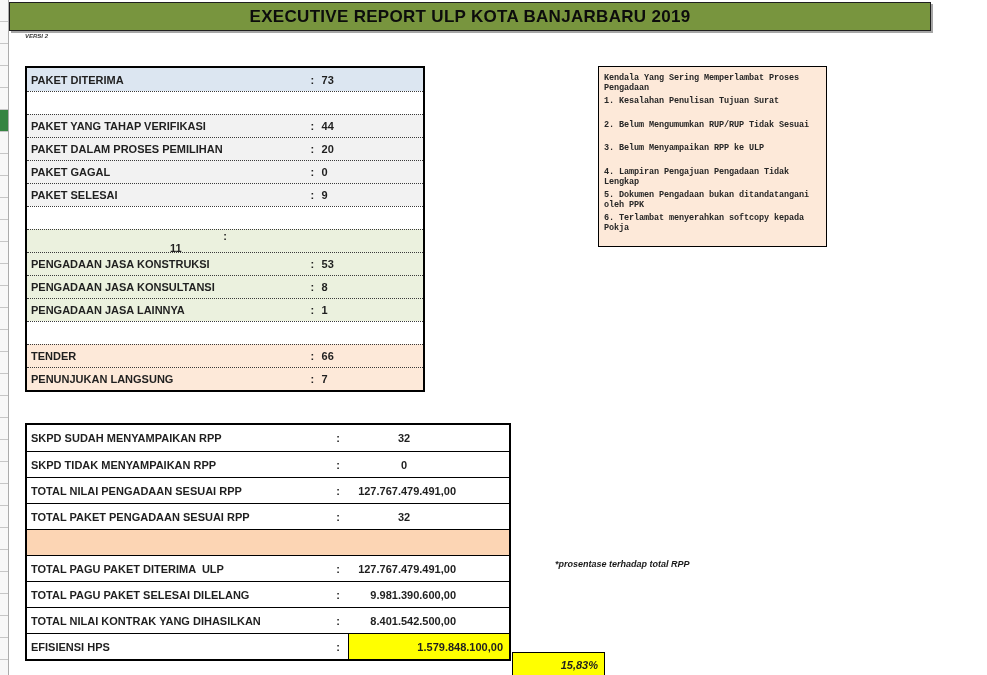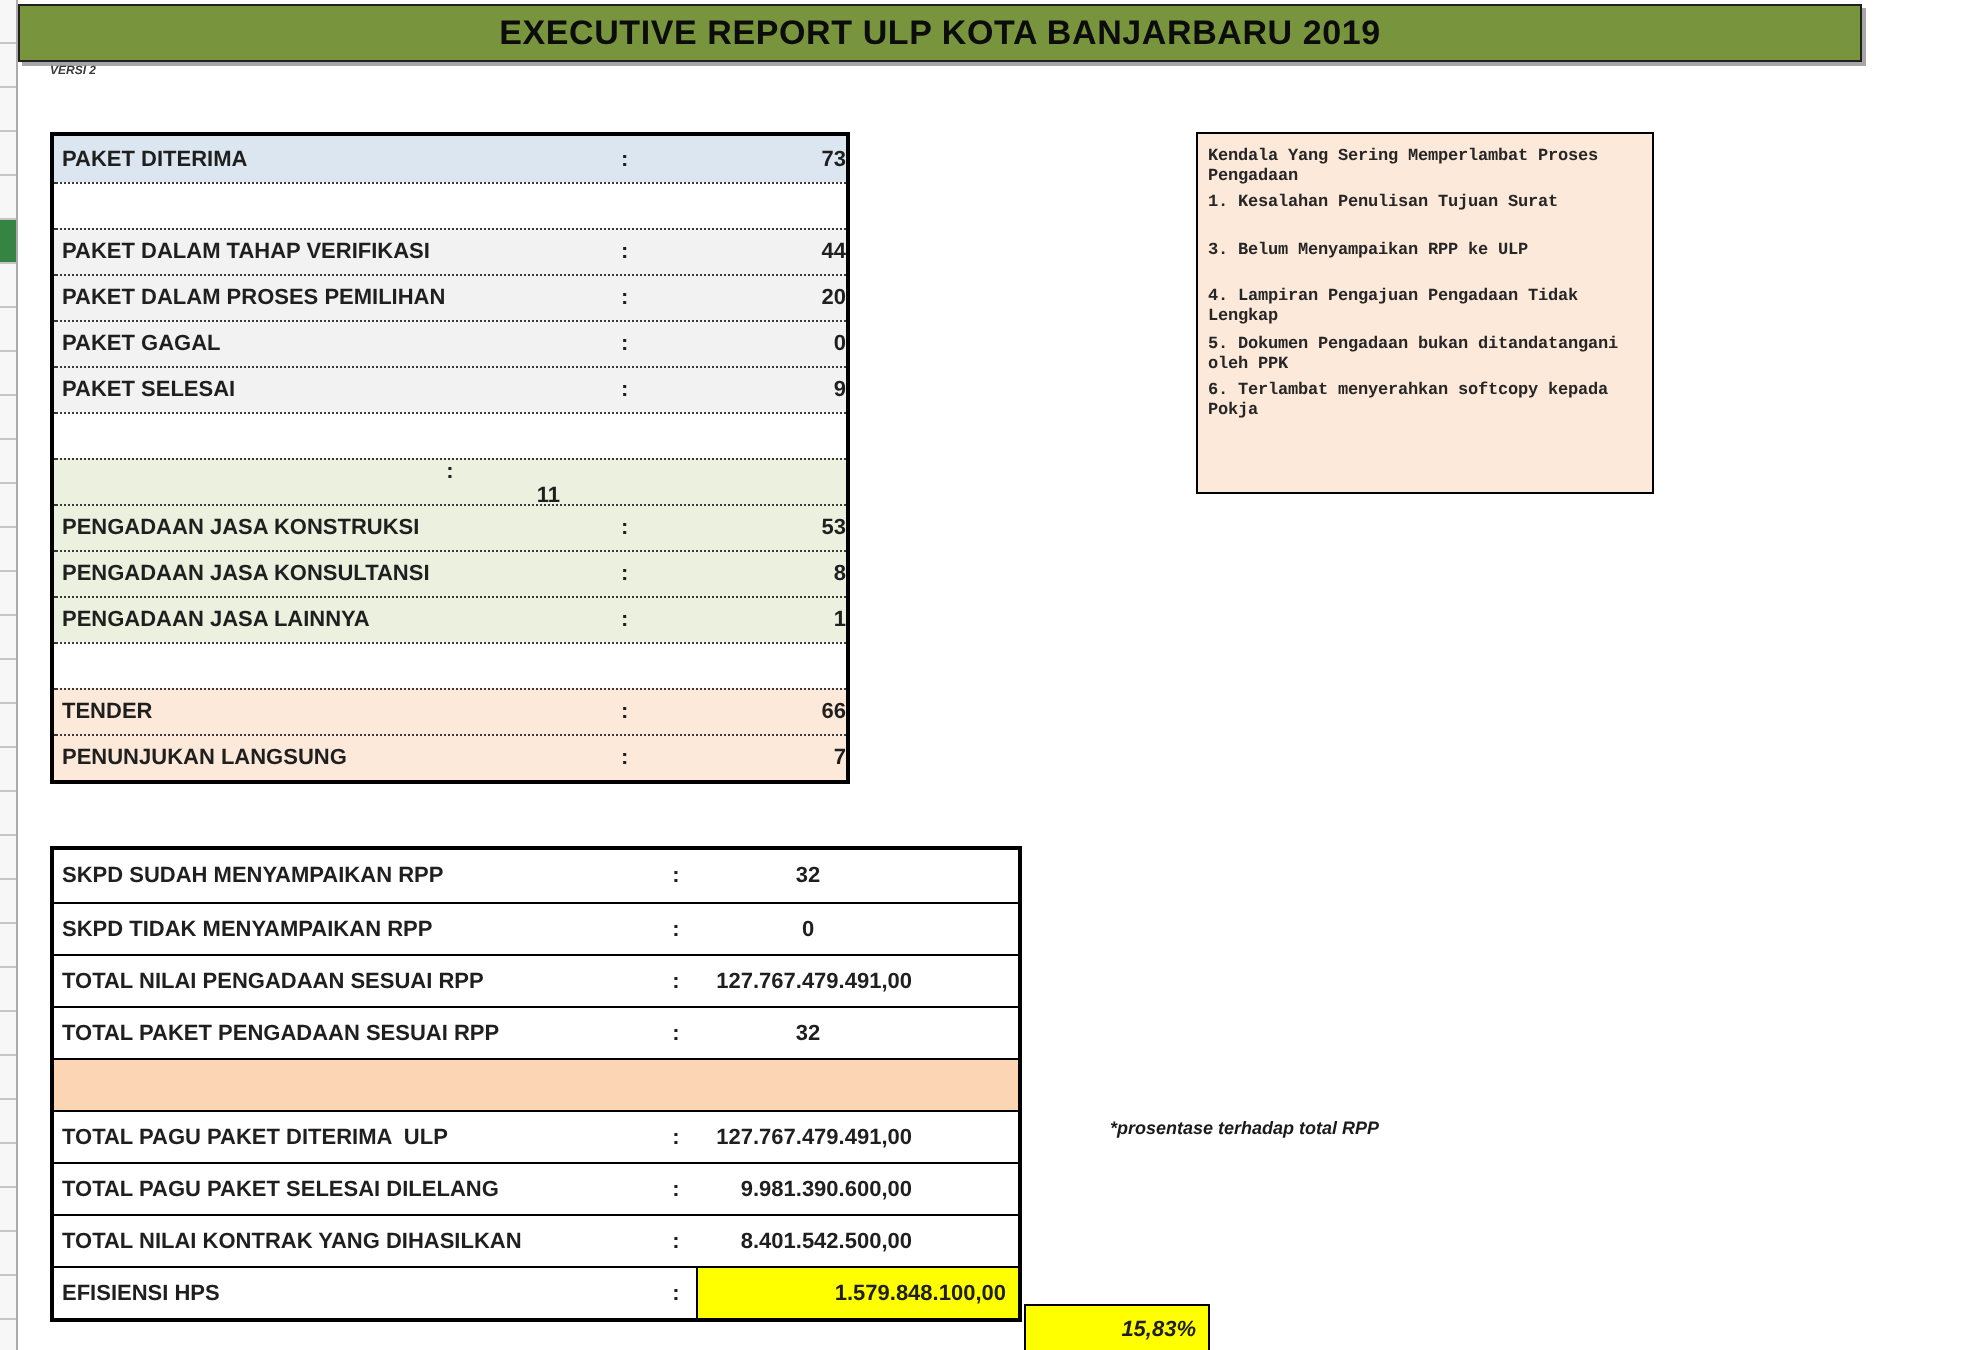--- a/index.html
+++ b/index.html
@@ -30,21 +30,21 @@
 
   
   #summary-table{
     position:absolute;left:25px;top:66px;width:400px;
     border:2px solid #000;box-sizing:border-box;background:#fff;
   }
   .srow{height:23px;display:flex;align-items:center;font-size:11px;font-weight:bold;box-sizing:border-box;}
   .srow + .srow{border-top:1px dotted #3a3a3a;}
   .srow .lbl{width:295px;padding-left:4px;white-space:pre;overflow:hidden;}
   .srow .sep{width:20px;text-align:center;}
-  .srow .val{width:110px;text-align:right;}
+  .srow .val{width:110px;text-align:left;}
 
   
   #kendala-box{
     position:absolute;left:598px;top:66px;width:229px;height:181px;
     border:1px solid #000;box-sizing:border-box;
     padding:6px 5px;font-size:8.5px;font-weight:bold;color:#262626;letter-spacing:-0.1px;
   }
   .kline{height:23.4px;overflow:hidden;font-family:Liberation Mono, monospace;}
 
   
@@ -90,21 +90,21 @@
       <div class="lbl">PAKET DITERIMA</div>
       <div class="sep">:</div>
       <div class="val">73</div>
     </div>
     <div class="srow" style="background: rgb(255, 255, 255);">
       <div class="lbl"></div>
       <div class="sep"></div>
       <div class="val"></div>
     </div>
     <div class="srow" style="background: rgb(242, 242, 242);">
-      <div class="lbl">PAKET DALAM TAHAP VERIFIKASI</div>
+      <div class="lbl">PAKET YANG TAHAP VERIFIKASI</div>
       <div class="sep">:</div>
       <div class="val">44</div>
     </div>
     <div class="srow" style="background: rgb(242, 242, 242);">
       <div class="lbl">PAKET DALAM PROSES PEMILIHAN</div>
       <div class="sep">:</div>
       <div class="val">20</div>
     </div>
     <div class="srow" style="background: rgb(242, 242, 242);">
       <div class="lbl">PAKET GAGAL</div>
@@ -155,20 +155,21 @@
       <div class="lbl">PENUNJUKAN LANGSUNG</div>
       <div class="sep">:</div>
       <div class="val">7</div>
     </div>
   </div>
 
 <div id="kendala-box" style="background: rgb(253, 233, 217);">
   <div class="kline ktitle">Kendala Yang Sering Memperlambat Proses Pengadaan</div>
   <div id="kendala-items">
       <div class="kline">1. Kesalahan Penulisan Tujuan Surat</div>
+      <div class="kline">2. Belum Mengumumkan RUP/RUP Tidak Sesuai</div>
       <div class="kline">3. Belum Menyampaikan RPP ke ULP</div>
       <div class="kline">4. Lampiran Pengajuan Pengadaan Tidak Lengkap</div>
       <div class="kline">5. Dokumen Pengadaan bukan ditandatangani oleh PPK</div>
       <div class="kline">6. Terlambat menyerahkan softcopy kepada Pokja</div>
     </div>
 </div>
 
 <div id="rpp-table">
     <div class="rrow">
       <div class="lbl">SKPD SUDAH MENYAMPAIKAN RPP</div>

